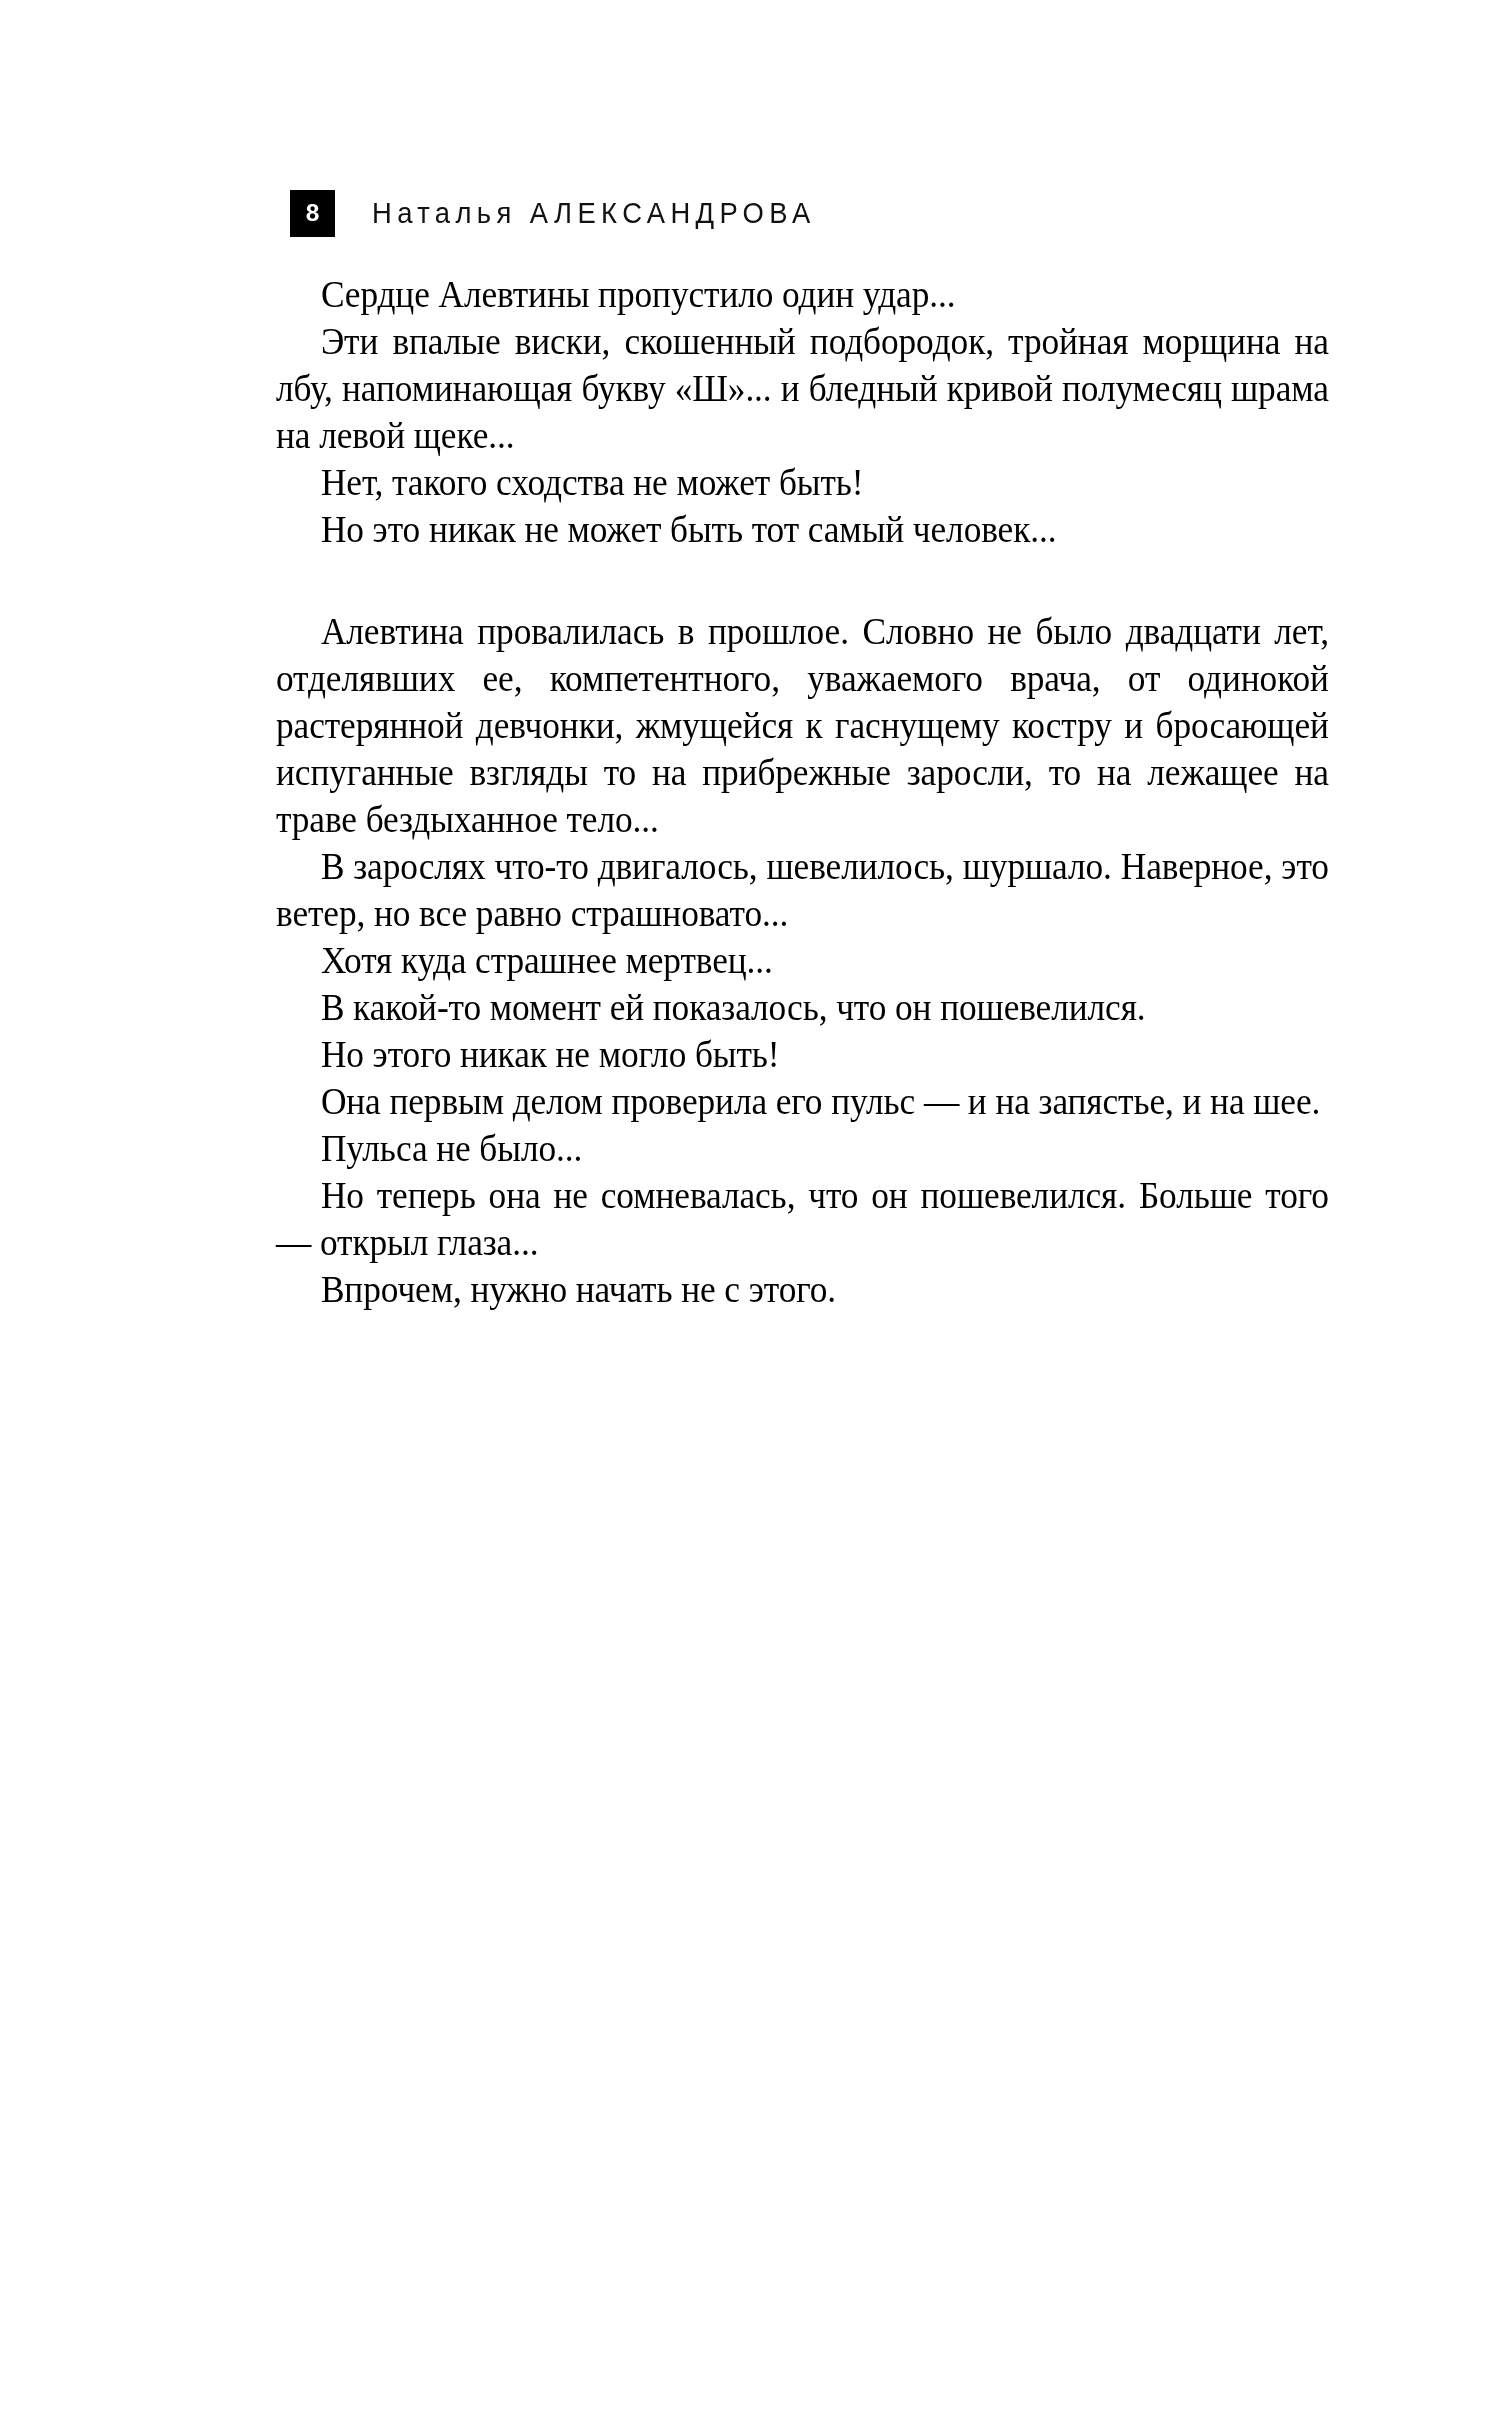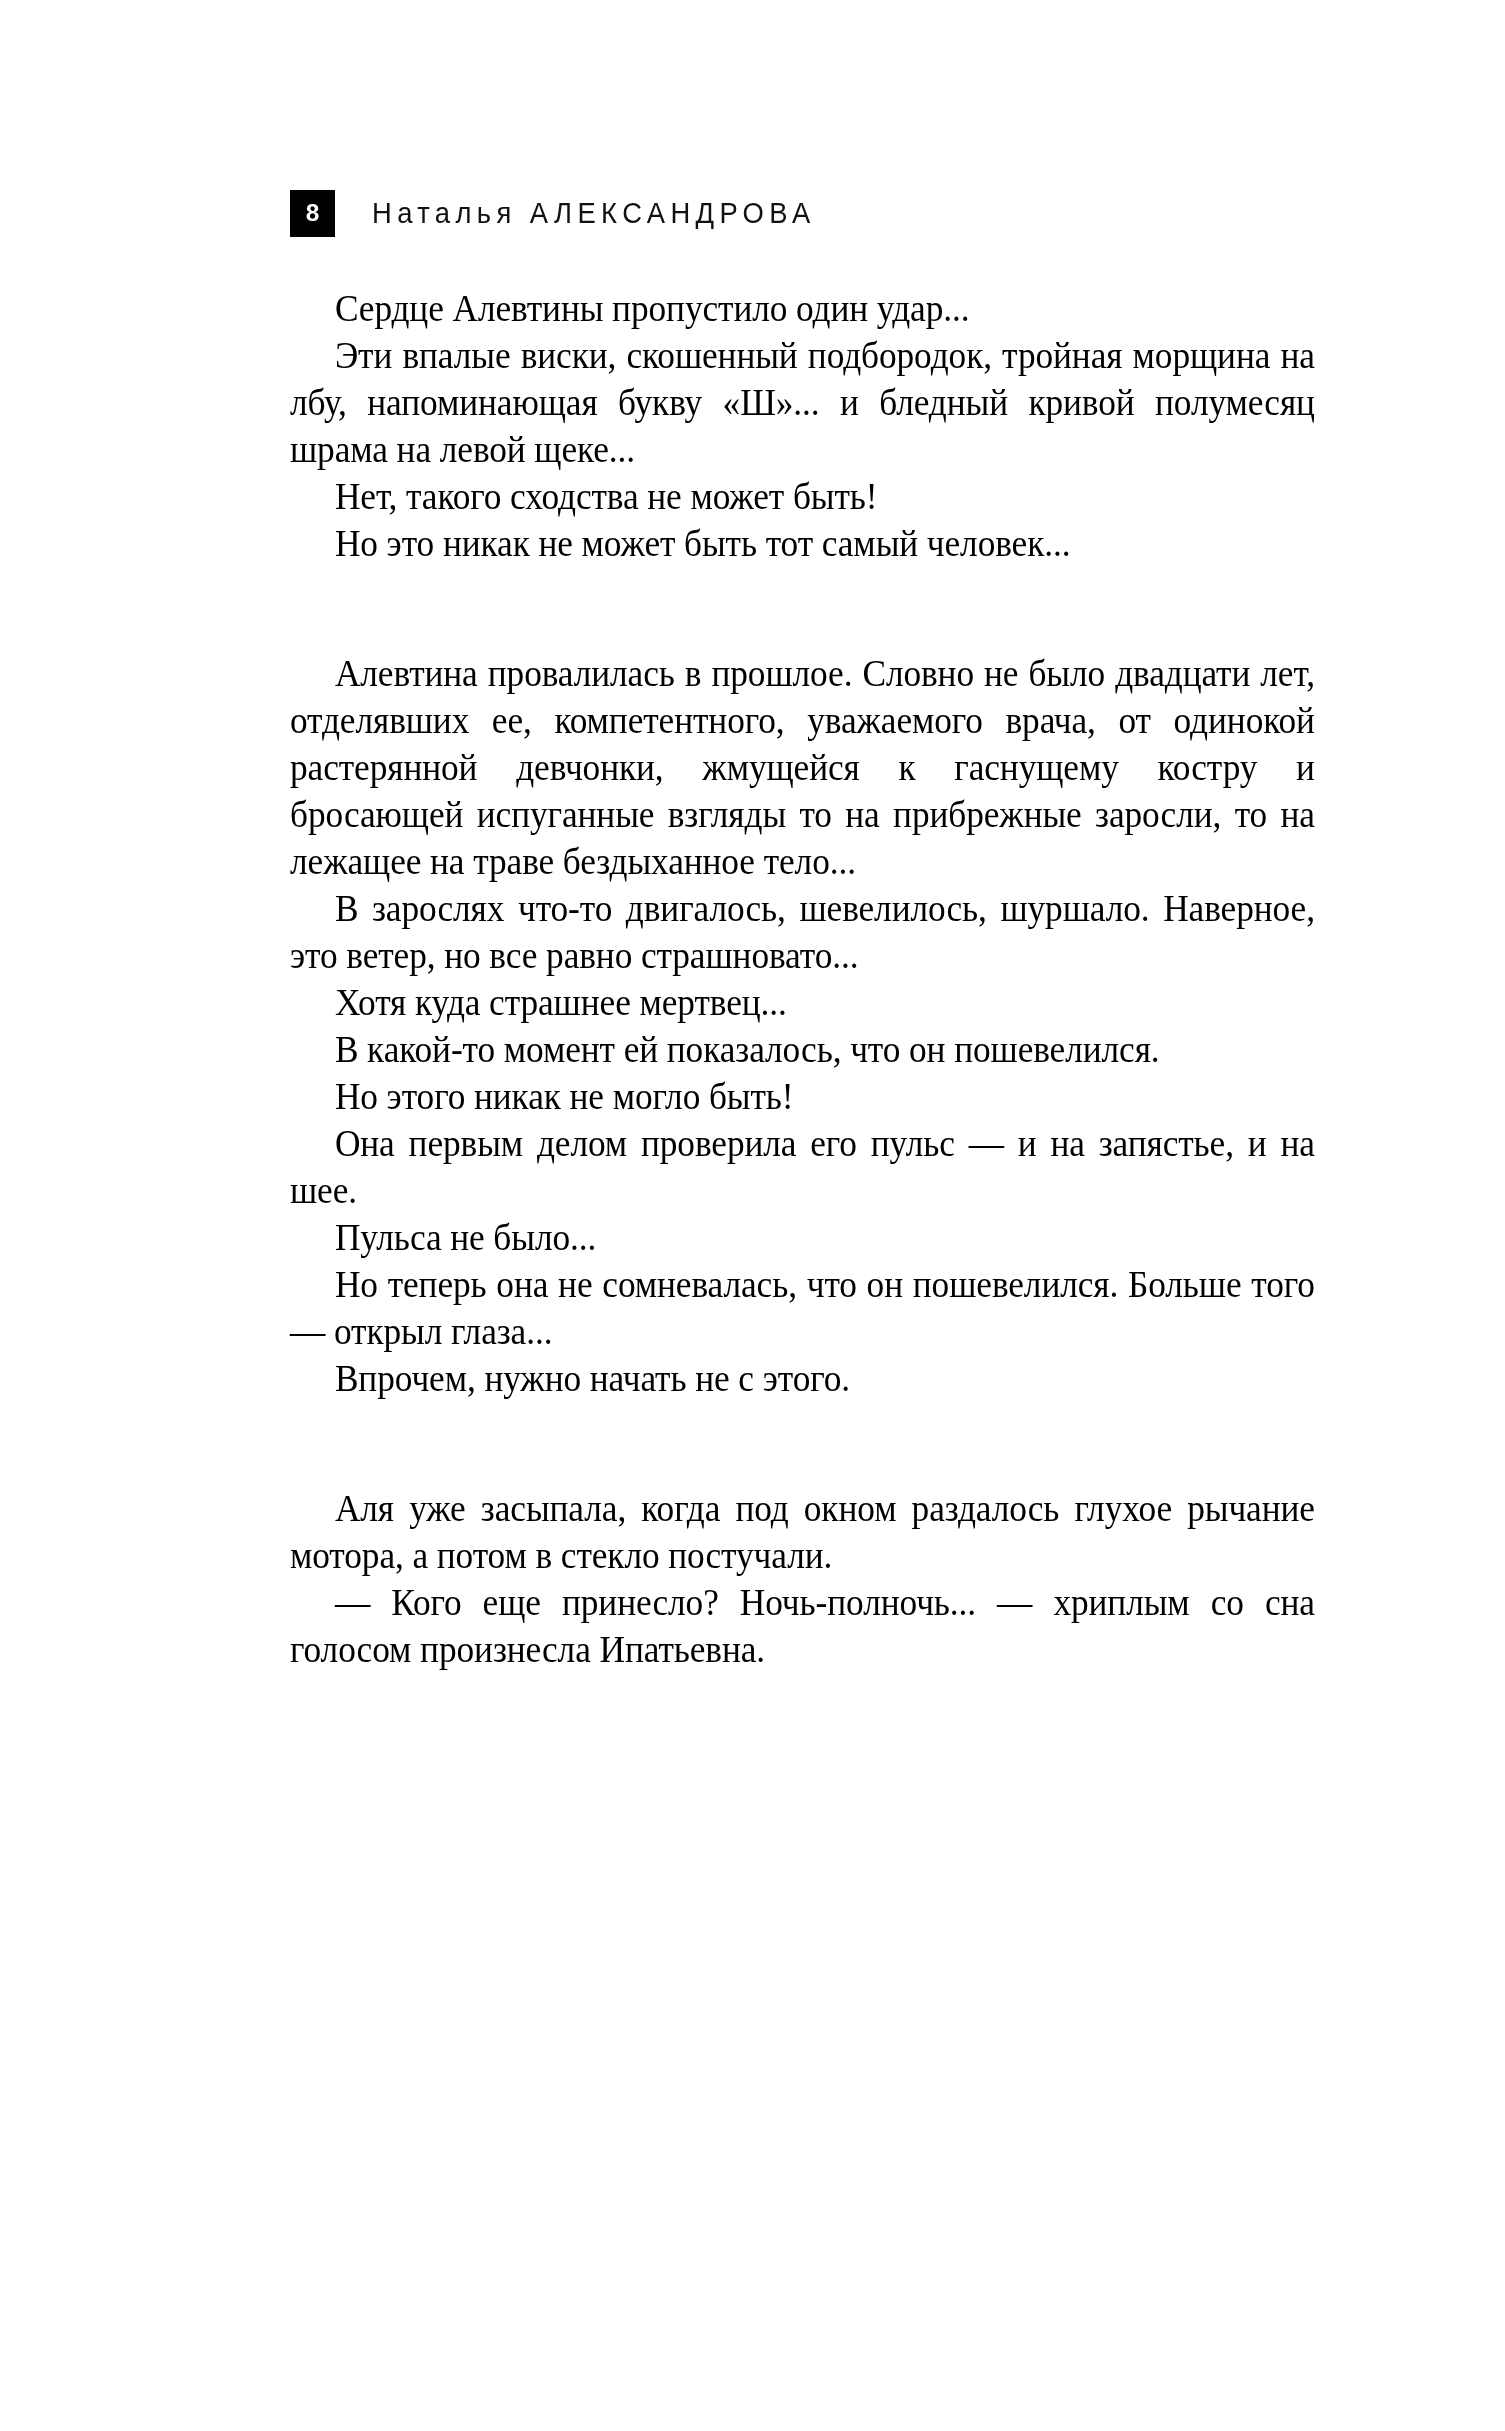--- a/index.html
+++ b/index.html
@@ -53,21 +53,21 @@
   }
 
   
   .text-column {
     position: absolute;
     left: 272px;
     top: 267px;
     width: 1061px;
   }
   .para-block {
-    margin: 18px;
+    margin: 4px;
   }
   .block-gap {
     height: 47px;
   }
   p.para {
     margin: 0;
     padding: 0;
     text-align: justify;
     text-indent: 47px;
     font-size: 37px;
@@ -107,20 +107,16 @@
         <p class="para">В зарослях что-то двигалось, шевелилось, шур­шало. Наверное, это ветер, но все равно страшно­вато...</p>
         <p class="para">Хотя куда страшнее мертвец...</p>
         <p class="para">В какой-то момент ей показалось, что он поше­велился.</p>
         <p class="para">Но этого никак не могло быть!</p>
         <p class="para">Она первым делом проверила его пульс — и на запястье, и на шее.</p>
         <p class="para">Пульса не было...</p>
         <p class="para">Но теперь она не сомневалась, что он пошеве­лился. Больше того — открыл глаза...</p>
         <p class="para">Впрочем, нужно начать не с этого.</p>
       </div>
       <div class="block-gap"></div>
-      <div class="para-block">
-        <p class="para">Аля уже засыпала, когда под окном раздалось глухое рычание мотора, а потом в стекло постучали.</p>
-        <p class="para">—  Кого еще принесло? Ночь-полночь... — хрип­лым со сна голосом произнесла Ипатьевна.</p>
-      </div>
     </div>
 
 </div>
 
 
 </body></html>

